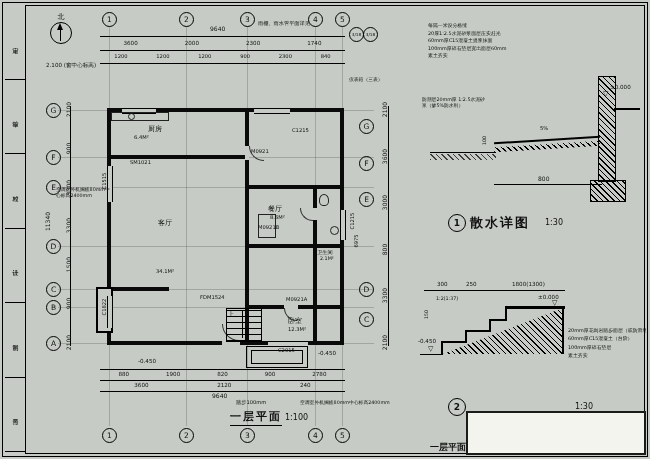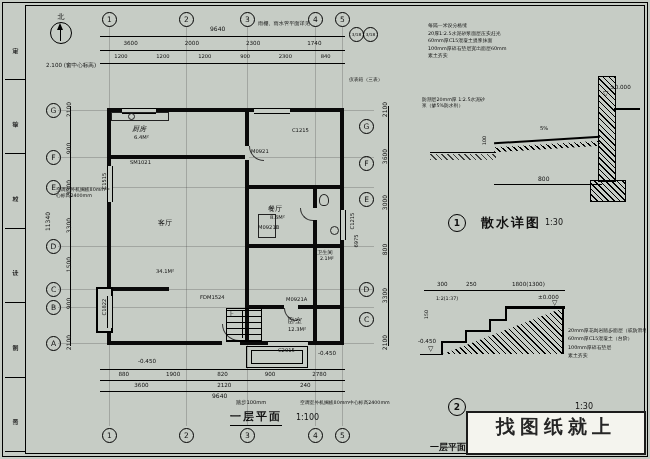--- a/index.html
+++ b/index.html
@@ -209,21 +209,21 @@
 
   <div class="abs" style="left:246px;top:346px;width:60px;height:20px;border:1px solid #000;"></div>
   <div class="abs" style="left:251px;top:350px;width:50px;height:12px;border:1px solid #000;"></div>
 
   <div class="fixture" style="left:111px;top:112px;width:56px;height:7px;"></div>
   <div class="fixture" style="left:128px;top:113px;width:5px;height:5px;border-radius:50%;"></div>
   <div class="fixture" style="left:319px;top:194px;width:8px;height:10px;border-radius:50% 50% 40% 40%;"></div>
   <div class="fixture" style="left:330px;top:226px;width:7px;height:7px;border-radius:50%;"></div>
   <div class="fixture" style="left:258px;top:214px;width:16px;height:22px;"></div>
 
-  <span class="abs t7" style="left:132px;top:124px;font-style:italic;">厨房</span>
+  <span class="abs t7" style="left:148px;top:124px;">厨房</span>
   <span class="abs t5" style="left:134px;top:134px;">6.4M²</span>
   <span class="abs t7" style="left:158px;top:218px;">客厅</span>
   <span class="abs t5" style="left:156px;top:268px;">34.1M²</span>
   <span class="abs t7" style="left:268px;top:204px;">餐厅</span>
   <span class="abs t5" style="left:270px;top:214px;">8.6M²</span>
   <span class="abs t5" style="left:317px;top:249px;">卫生间</span>
   <span class="abs t45" style="left:320px;top:256px;">2.1M²</span>
   <span class="abs t7" style="left:288px;top:316px;">卧室</span>
   <span class="abs t5" style="left:288px;top:326px;">12.3M²</span>
 
@@ -243,21 +243,21 @@
   <span class="abs t55 nowrap" style="left:46px;top:62px;">2.100 (窗中心标高)</span>
   <span class="abs t5 nowrap" style="left:258px;top:20px;">雨棚、雨水管平面详见</span>
   <span class="refbubble" style="left:349px;top:27px;">3/18</span>
   <span class="refbubble" style="left:363px;top:27px;">3/18</span>
   <span class="abs t45" style="left:349px;top:76px;width:44px;">仪表箱（三表）</span>
   <span class="abs t45" style="left:56px;top:186px;width:58px;">空调室外机搁板80mm中心标高2400mm</span>
   <span class="abs t45 nowrap" style="left:300px;top:399px;">空调室外机搁板80mm中心标高2400mm</span>
   <span class="abs t5" style="left:236px;top:399px;">踏步100mm</span>
 
   <span class="plan-title" style="left:230px;top:409px;">一层平面</span>
-  <span class="abs t8" style="left:296px;top:413px;">1:100</span>
+  <span class="abs t8" style="left:285px;top:413px;">1:100</span>
 
   <div class="notes-list" style="left:428px;top:22px;width:160px;">
       <div class="note-line">每隔一米设分格缝</div>
       <div class="note-line">20厚1:2.5水泥砂浆面层压实赶光</div>
       <div class="note-line">60mm厚C15混凝土提浆抹面</div>
       <div class="note-line">100mm厚碎石垫层宽出面层60mm</div>
       <div class="note-line">素土夯实</div>
     </div>
   <span class="abs t45" style="left:422px;top:96px;width:64px;">防潮层20mm厚 1:2.5水泥砂浆（掺5%防水剂）</span>
   <div class="abs hatch" style="left:598px;top:76px;width:16px;height:104px;border:1px solid #000;"></div>
@@ -267,21 +267,21 @@
   <span class="tri" style="left:603px;top:91px;">▽</span>
   <div class="abs" style="left:494px;top:139px;width:106px;height:2px;background:#000;transform:rotate(-3.5deg);"></div>
   <div class="abs hatch" style="left:494px;top:144px;width:106px;height:5px;transform:rotate(-3.5deg);"></div>
   <div class="abs" style="left:430px;top:152px;width:66px;height:1px;background:#000;"></div>
   <div class="abs hatch" style="left:430px;top:154px;width:66px;height:6px;opacity:.7;"></div>
   <span class="abs t5" style="left:540px;top:125px;">5%</span>
   <div class="dimline" style="left:494px;top:184px;width:108px;"></div>
   <span class="abs t6" style="left:538px;top:175px;">800</span>
   <span class="abs t45 vert" style="left:480px;top:138px;">100</span>
   <div class="detail-num" style="left:448px;top:214px;">1</div>
-  <span class="detail-title" style="left:481px;top:214px;">散水详图</span>
+  <span class="detail-title" style="left:470px;top:214px;">散水详图</span>
   <span class="detail-scale" style="left:545px;top:218px;">1:30</span>
 
   <span class="abs t55" style="left:437px;top:281px;">300</span>
   <span class="abs t55" style="left:466px;top:281px;">250</span>
   <span class="abs t55" style="left:512px;top:281px;">1800(1300)</span>
   <div class="dimline" style="left:424px;top:290px;width:141px;"></div>
   <span class="abs t45" style="left:436px;top:296px;">1:2(1:37)</span>
   <span class="abs t45 vert" style="left:422px;top:312px;">150</span>
   <div class="abs" style="left:505px;top:306px;width:60px;height:3px;background:#000;"></div>
   <div class="abs" style="left:562px;top:306px;width:2px;height:48px;background:#000;"></div>
@@ -302,15 +302,14 @@
       <div class="note-line">20mm厚花岗岩踏步面层（或防滑地砖）</div>
       <div class="note-line">60mm厚C15混凝土（台阶）</div>
       <div class="note-line">100mm厚碎石垫层</div>
       <div class="note-line">素土夯实</div>
     </div>
   <div class="detail-num" style="left:448px;top:398px;">2</div>
   <span class="detail-scale" style="left:575px;top:402px;">1:30</span>
 
   <span class="abs t9" style="left:430px;top:441px;font-weight:bold;">一层平面图</span>
   <div class="watermark">
-    <div class="wm1">找图纸就上</div>
   </div>
 </div>
 
 </body></html>

